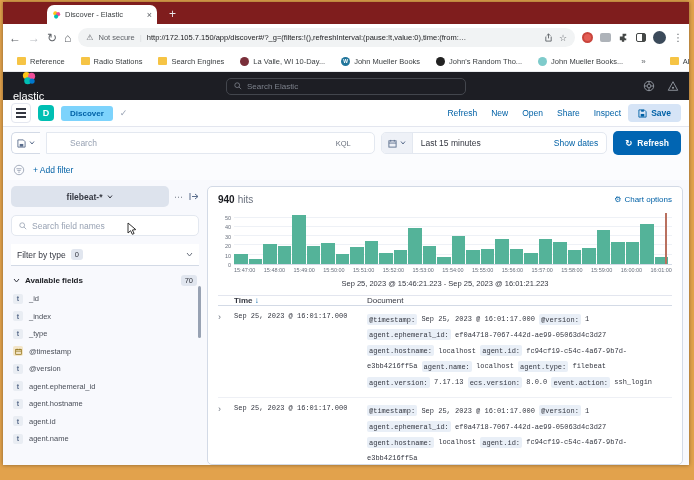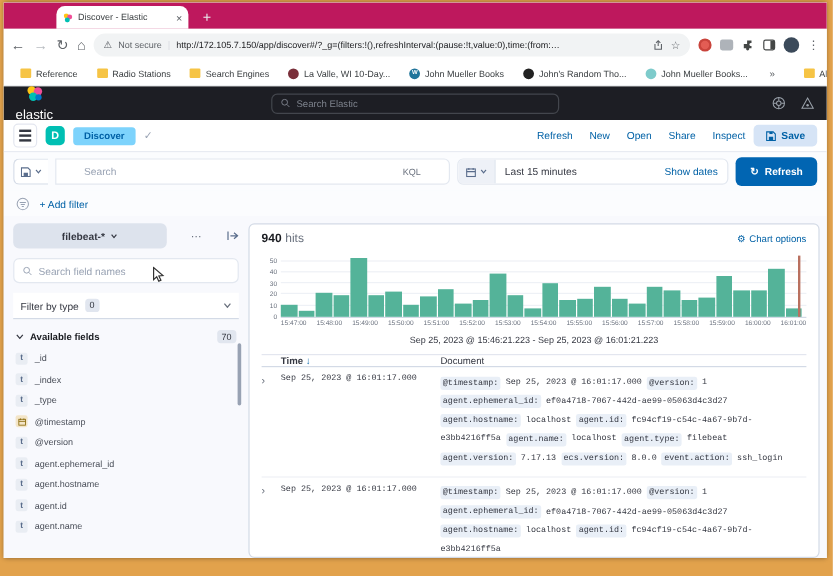--- a/index.html
+++ b/index.html
@@ -1,21 +1,21 @@
 <!DOCTYPE html>
 <html><head>
 <meta charset="utf-8">
 <style>
   * { margin:0; padding:0; box-sizing:border-box; }
   html,body { width:694px; height:480px; overflow:hidden; }
   body { background:#E2A24C; font-family:"Liberation Sans", sans-serif; position:relative; }
   .browser { position:absolute; left:3px; top:2px; width:686px; height:463px; background:#fff; overflow:hidden; box-shadow:0 0 4px rgba(0,0,0,.4); }
 
   
-  .tabstrip { height:22px; background:#be185d; display:flex; align-items:flex-end; }
+  .tabstrip { height:22px; background:#7f1d1d; display:flex; align-items:flex-end; }
   .tab { margin-left:44px; width:110px; height:19px; background:#fff; border-radius:7px 7px 0 0; display:flex; align-items:center; padding:0 5px; gap:4px; }
   .tab-title { font-size:7.5px; color:#3c4043; flex:1; white-space:nowrap; overflow:hidden; }
   .tab-close { font-size:9px; color:#5f6368; cursor:default; }
   .newtab { color:#e8eaed; font-size:12px; margin-left:12px; margin-bottom:3px; }
 
   
   .navbar { height:27px; background:#fff; display:flex; align-items:center; padding:0 6px; gap:7px; }
   .navbtn { color:#5f6368; font-size:12px; line-height:1; }
   .navbtn.fwd { color:#b8bcc1; }
   .urlbar { flex:1; height:19px; background:#f1f3f4; border-radius:10px; display:flex; align-items:center; padding:0 8px; gap:5px; overflow:hidden; }
@@ -74,21 +74,21 @@
   .showdates { color:#0061a6; font-size:8.5px; padding:0 8px; white-space:nowrap; }
   .refresh { height:24px; background:#0165b2; color:#fff; font-weight:bold; font-size:8.5px; border-radius:5px; display:flex; align-items:center; gap:5px; padding:0 12px; }
 
   
   .filterbar { height:21px; background:#fbfcfe; display:flex; align-items:center; gap:8px; padding:0 10px; }
   .addfilter { color:#0061a6; font-size:8.5px; }
 
   
   .content { height:285px; background:#f8f9fd; display:flex; padding:6px 6px 0 8px; gap:8px; }
   .sidebar { width:188px; position:relative; }
-  .sidetop { display:flex; align-items:center; gap:20px; }
+  .sidetop { display:flex; align-items:center; gap:5px; }
   .indexpill { flex:1; background:#dde3ed; border-radius:5px; height:21px; display:flex; align-items:center; justify-content:center; gap:5px; font-size:8.5px; font-weight:bold; color:#343741; }
   .dots { color:#69707d; font-size:9px; letter-spacing:1px; }
   .collapse { color:#5a6d8c; font-size:9px; }
   .fieldsearch { margin-top:8px; height:21px; background:#fff; border:1px solid #e3e8f0; border-radius:5px; display:flex; align-items:center; gap:5px; padding:0 7px; }
   .fieldsearch span { color:#98a2b3; font-size:8.5px; }
   .typefilter { margin-top:8px; height:22px; background:#fff; border-bottom:1px solid #d3dae6; display:flex; align-items:center; gap:5px; padding:0 6px; }
   .typefilter .lbl { font-size:8.5px; color:#343741; }
   .countbadge { background:#e1e6ef; border-radius:3px; font-size:7.5px; color:#343741; padding:1px 4px; }
   .availrow { margin-top:9px; display:flex; align-items:center; gap:5px; padding:0 2px; }
   .availrow .lbl { font-size:8px; font-weight:bold; color:#1a1c21; flex:1; }

